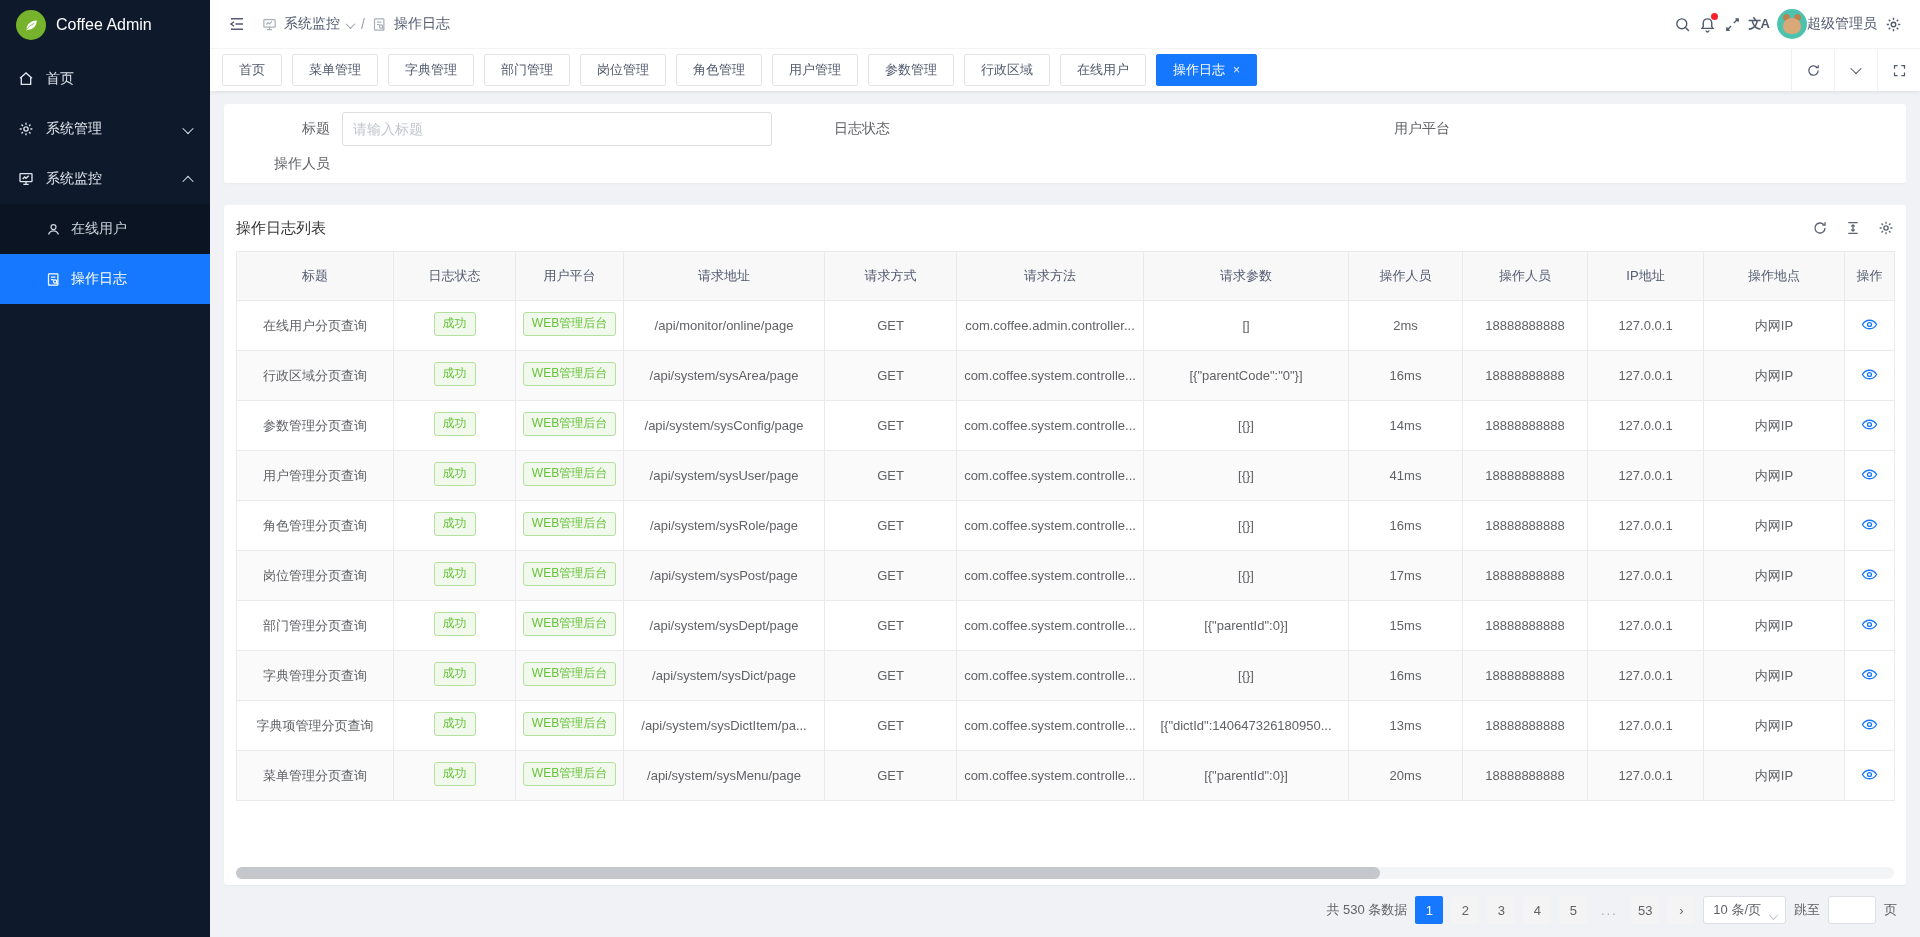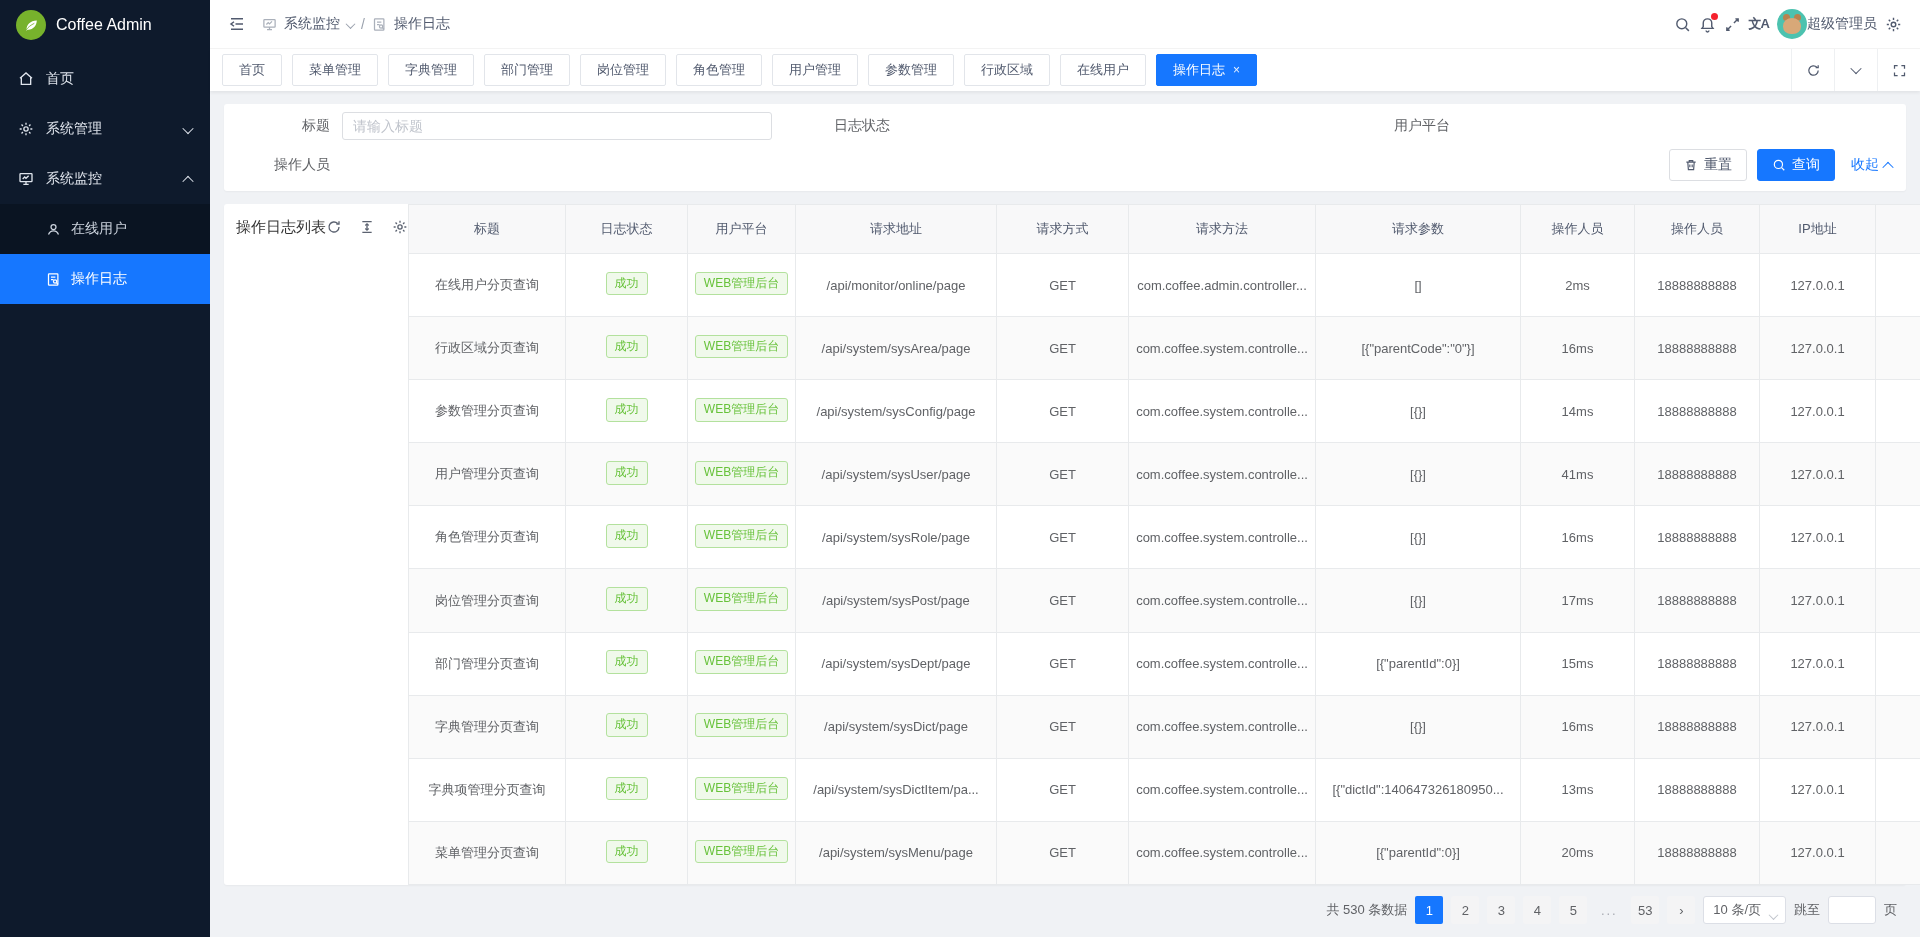--- a/index.html
+++ b/index.html
@@ -49,29 +49,29 @@
 
   
   .content{flex:1;padding:13px 14px 0;display:flex;flex-direction:column;min-height:0}
   .card{background:#fff;border-radius:3px;box-shadow:0 1px 2px rgba(0,0,0,.04)}
 
   .filter-card{padding:8px 14px 10px}
   .f-grid{display:grid;grid-template-columns:1fr 1fr 1fr;column-gap:26px;row-gap:9px}
   .f-item{display:flex;align-items:center;min-width:0}
   .f-item label{width:92px;flex-shrink:0;text-align:right;padding-right:12px;font-size:14px;color:#606266}
   .f-control{position:relative;flex:1;min-width:0}
-  .f-control input{width:100%;height:28px;box-sizing:border-box;border:1px solid #dcdee2;border-radius:3px;padding:0 10px;font-size:14px;color:#8b5cf6;outline:none;background:#fff}
+  .f-control input{width:100%;height:34px;box-sizing:border-box;border:1px solid #dcdee2;border-radius:3px;padding:0 10px;font-size:14px;color:#8b5cf6;outline:none;background:#fff}
   .f-control input::placeholder{color:#c0c4cc}
   .sel-chev{position:absolute;right:12px;top:14px;color:#c0c4cc}
   .f-actions{grid-column:2 / 4;display:flex;justify-content:flex-end;align-items:center;gap:10px}
   .btn{height:32px;padding:0 14px;border-radius:3px;border:1px solid #dcdee2;background:#fff;color:#515a6e;font-size:14px;display:inline-flex;align-items:center;gap:6px;cursor:pointer}
   .btn.primary{background:#1677ff;border-color:#1677ff;color:#fff}
   .link-collapse{color:#1677ff;font-size:14px;display:inline-flex;align-items:center;gap:5px;margin-left:6px;cursor:pointer}
 
-  .table-card{margin-top:13px;flex:1;display:flex;min-height:0;padding:0 12px}
+  .table-card{margin-top:22px;flex:1;display:flex;flex-direction:column;min-height:0;padding:0 12px}
   .card-head{height:46px;display:flex;align-items:center;flex-shrink:0}
   .card-title{font-size:15px;color:#333;font-weight:500}
   .card-tools{margin-left:auto;display:flex;align-items:center;gap:17px;color:#5b6270}
   .tool{cursor:pointer;display:flex}
 
   table{width:100%;border-collapse:collapse;table-layout:fixed;border:1px solid #e8eaec;flex-shrink:0}
   th,td{border-right:1px solid #e8eaec;border-bottom:1px solid #e8eaec;text-align:center;padding:0 6px;white-space:nowrap;overflow:hidden;text-overflow:ellipsis}
   th{height:48px;background:#f8f8f9;font-size:13px;color:#515a6e;font-weight:500}
   td{height:49px;font-size:13px;color:#606266;background:#fff}
   tbody tr:nth-child(even) td{background:#fafafa}
@@ -304,44 +304,20 @@
             </div>
           </div>
           <div class="f-item">
             <label>日志状态</label>
           </div>
           <div class="f-item">
             <label>用户平台</label>
           </div>
           <div class="f-item">
             <label>操作人员</label>
-          </div>
-          <div class="f-actions">
-            <button class="btn">
-              <span>
-                  <svg width="14" height="14" viewBox="0 0 24 24" fill="none" stroke="currentColor" stroke-width="2">
-                    <path d="M4 7h16M9 7V4.5h6V7M6.5 7l1 13h9l1-13"></path>
-                    <path d="M10 11v5M14 11v5"></path>
-                  </svg>
-                </span>
-              <span>重置</span>
-            </button>
-            <button class="btn primary">
-              <span>
-                  <svg width="14" height="14" viewBox="0 0 24 24" fill="none" stroke="currentColor" stroke-width="2">
-                    <circle cx="11" cy="11" r="7"></circle>
-                    <path d="M16.5 16.5L21 21"></path>
-                  </svg>
-                </span>
-              <span>查询</span>
-            </button>
-            <span class="link-collapse">
-              <span>收起</span>
-              <span><i class="chev up"></i></span>
-            </span>
           </div>
         </div>
       </div>
 
       <div class="card table-card">
         <div class="card-head">
           <span class="card-title">操作日志列表</span>
           <span class="card-tools">
             <span class="tool">
                 <svg width="16" height="16" viewBox="0 0 24 24" fill="none" stroke="currentColor" stroke-width="2">

